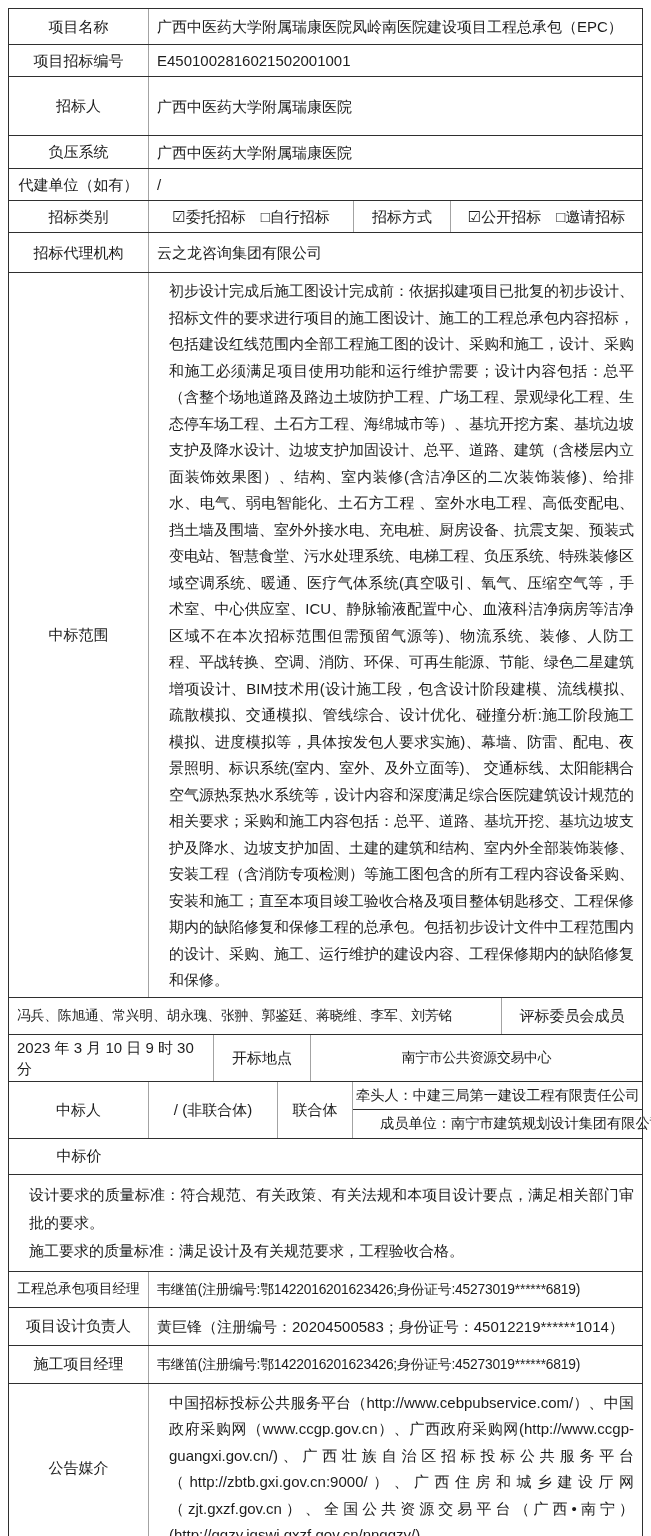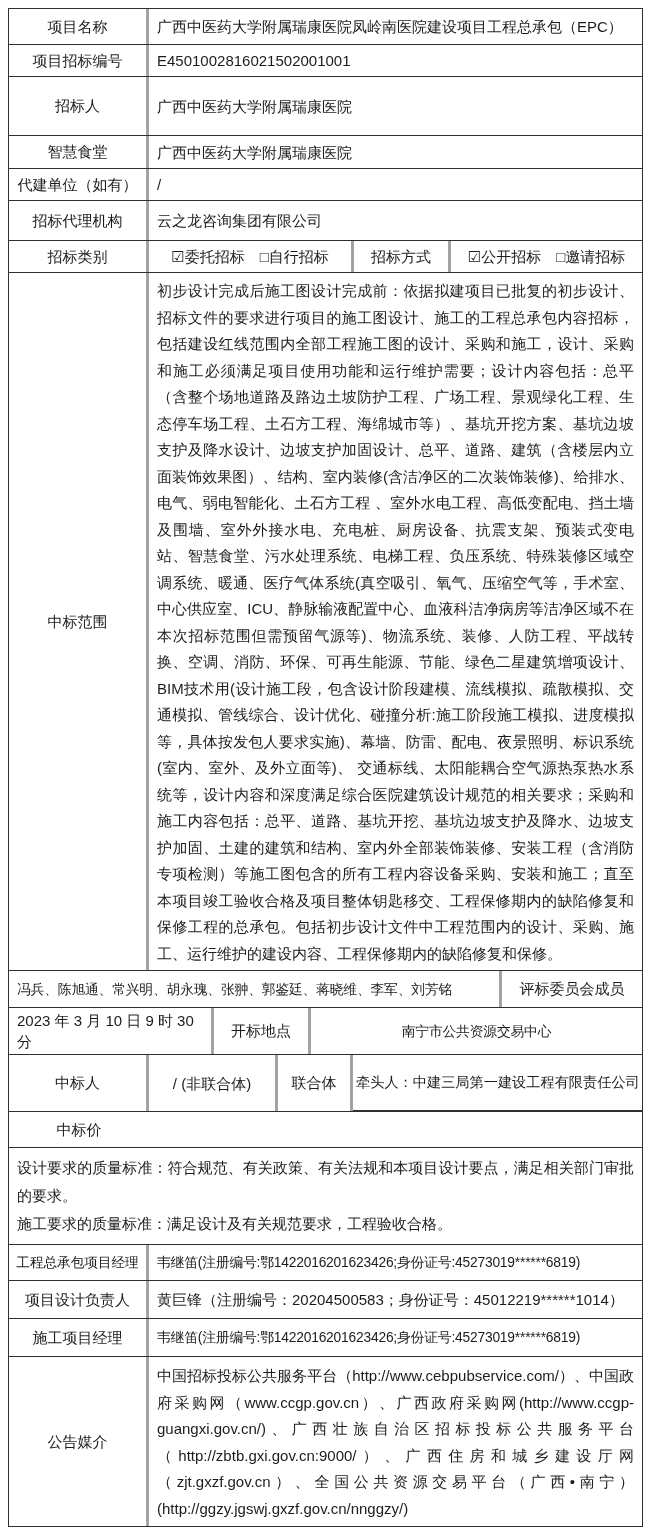--- a/index.html
+++ b/index.html
@@ -1,39 +1,39 @@
 <!DOCTYPE html>
 <html><head>
 <meta charset="utf-8">
 <style>
   * { box-sizing: border-box; margin: 0; padding: 0; }
   html,body { width: 651px; height: 1536px; background: #ffffff; overflow: hidden; }
   body { font-family: "Liberation Sans", "DejaVu Sans", sans-serif; color: #1c1c1c; }
   .tbl { position: absolute; left: 8px; top: 8px; width: 635px; border: 1px solid #2f2f2f; background:#fff; }
   .row { display: flex; align-items: stretch; border-bottom: 1px solid #2f2f2f; }
   .row:last-child { border-bottom: 0; }
-  .c { border-right: 3px solid #a3a3a3; min-width: 0; }
+  .c { border-right: 1px solid #a3a3a3; min-width: 0; }
   .c:last-child { border-right: 0; }
   .lab { flex: 0 0 140px; width: 140px; display: flex; align-items: center; justify-content: center;
          text-align: center; padding: 2px 3px; font-size: 15px; line-height: 20px; }
   .lab.tight { font-size: 13.6px; font-family: Liberation Serif, serif; }
   .val { flex: 1 1 auto; display: flex; align-items: center; padding: 2px 8px; font-size: 15px; line-height: 21px; }
   .val.center { justify-content: center; text-align: center; }
-  .block { display: block; }
+  .block { display: block; margin-left: 12px; }
   .scope-text, .media-text { display: block; text-align: justify; line-height: 26.5px; font-size: 15px; }
   .scope-cell { padding: 5px 8px 3px 8px; }
   .media-cell { padding: 6px 8px 4px 8px; }
   .quality-cell { padding: 6px 8px; }
   .quality-cell .ql { display: block; text-align: justify; line-height: 28px; font-size: 15px; }
   .col4-a { flex: 0 0 205px; width: 205px; }
   .col4-b { flex: 0 0 97px; width: 97px; }
   .col4-c { flex: 1 1 auto; }
   .win-a { flex: 0 0 129px; width: 129px; }
   .win-b { flex: 0 0 75px; width: 75px; }
-  .win-c { flex: 1 1 auto; display: flex; justify-content: stretch; }
+  .win-c { flex: 1 1 auto; display: flex; flex-direction: column; justify-content: stretch; }
   .sub { flex: 1 1 50%; display: flex; align-items: center; padding: 1px 3px; font-size: 14.2px;
          border-bottom: 1px solid #2f2f2f; white-space: nowrap; }
   .sub:last-child { border-bottom: 0; margin-left: 24px; }
   .small { font-size: 13.8px; letter-spacing: -0.2px; }
   .mono-ish { white-space: nowrap; }
 </style>
 </head>
 <body>
 
 <div class="tbl">
@@ -47,39 +47,39 @@
     <div class="c lab">项目招标编号</div>
     <div class="c val mono-ish">E4501002816021502001001</div>
   </div>
 
   <div class="row" style="min-height:59px">
     <div class="c lab">招标人</div>
     <div class="c val">广西中医药大学附属瑞康医院</div>
   </div>
 
   <div class="row" style="min-height:33px">
-    <div class="c lab">智慧食堂</div>
+    <div class="c lab">负压系统</div>
     <div class="c val">广西中医药大学附属瑞康医院</div>
   </div>
 
   <div class="row" style="min-height:32px">
     <div class="c lab">代建单位（如有）</div>
     <div class="c val">/</div>
   </div>
 
-  <div class="row" style="min-height:40px">
-    <div class="c lab">招标代理机构</div>
-    <div class="c val">云之龙咨询集团有限公司</div>
-  </div>
-
   <div class="row" style="min-height:32px">
     <div class="c lab">招标类别</div>
     <div class="c val center col4-a">☑委托招标　□自行招标</div>
     <div class="c lab col4-b" style="flex:0 0 97px;width:97px">招标方式</div>
     <div class="c val center col4-c">☑公开招标　□邀请招标</div>
+  </div>
+
+  <div class="row" style="min-height:40px">
+    <div class="c lab">招标代理机构</div>
+    <div class="c val">云之龙咨询集团有限公司</div>
   </div>
 
   <div class="row" style="min-height:664px">
     <div class="c lab">中标范围</div>
     <div class="c val block scope-cell">
       <span class="scope-text">初步设计完成后施工图设计完成前：依据拟建项目已批复的初步设计、招标文件的要求进行项目的施工图设计、施工的工程总承包内容招标，包括建设红线范围内全部工程施工图的设计、采购和施工，设计、采购和施工必须满足项目使用功能和运行维护需要；设计内容包括：总平（含整个场地道路及路边土坡防护工程、广场工程、景观绿化工程、生态停车场工程、土石方工程、海绵城市等）、基坑开挖方案、基坑边坡支护及降水设计、边坡支护加固设计、总平、道路、建筑（含楼层内立面装饰效果图）、结构、室内装修(含洁净区的二次装饰装修)、给排水、电气、弱电智能化、土石方工程 、室外水电工程、高低变配电、挡土墙及围墙、室外外接水电、充电桩、厨房设备、抗震支架、预装式变电站、智慧食堂、污水处理系统、电梯工程、负压系统、特殊装修区域空调系统、暖通、医疗气体系统(真空吸引、氧气、压缩空气等，手术室、中心供应室、ICU、静脉输液配置中心、血液科洁净病房等洁净区域不在本次招标范围但需预留气源等)、物流系统、装修、人防工程、平战转换、空调、消防、环保、可再生能源、节能、绿色二星建筑增项设计、BIM技术用(设计施工段，包含设计阶段建模、流线模拟、疏散模拟、交通模拟、管线综合、设计优化、碰撞分析:施工阶段施工模拟、进度模拟等，具体按发包人要求实施)、幕墙、防雷、配电、夜景照明、标识系统(室内、室外、及外立面等)、 交通标线、太阳能耦合空气源热泵热水系统等，设计内容和深度满足综合医院建筑设计规范的相关要求；采购和施工内容包括：总平、道路、基坑开挖、基坑边坡支护及降水、边坡支护加固、土建的建筑和结构、室内外全部装饰装修、安装工程（含消防专项检测）等施工图包含的所有工程内容设备采购、安装和施工；直至本项目竣工验收合格及项目整体钥匙移交、工程保修期内的缺陷修复和保修工程的总承包。包括初步设计文件中工程范围内的设计、采购、施工、运行维护的建设内容、工程保修期内的缺陷修复和保修。</span>
     </div>
   </div>
 
   <div class="row" style="min-height:37px">

